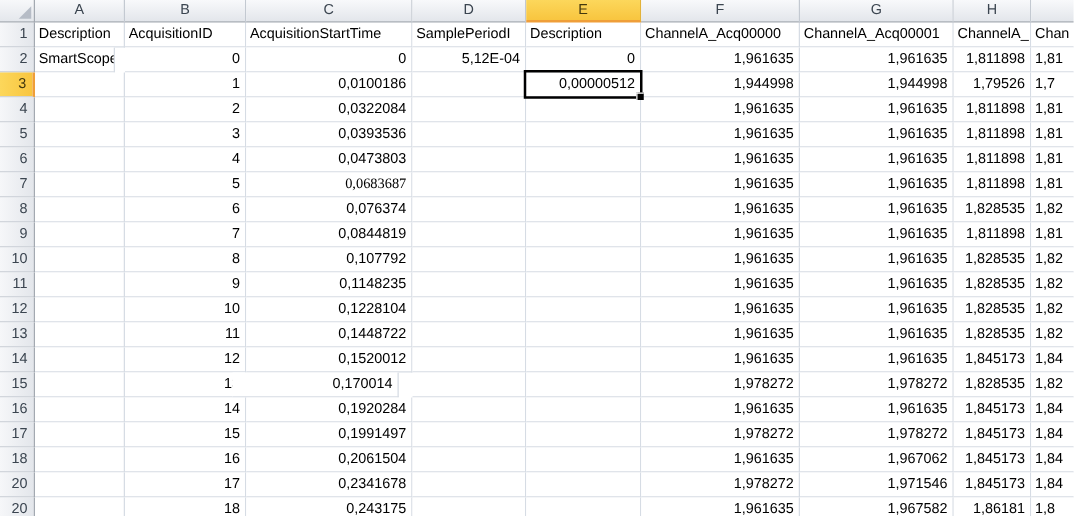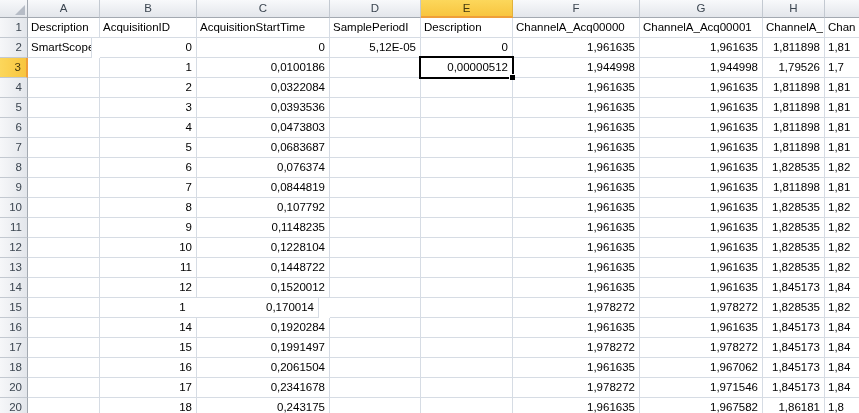--- a/index.html
+++ b/index.html
@@ -113,21 +113,21 @@
       <div class="cell al" style="left: 330px; top: 18px; width: 91px;">SamplePeriodI</div>
       <div class="cell al" style="left: 421px; top: 18px; width: 92px;">Description</div>
       <div class="cell al" style="left: 513px; top: 18px; width: 127px;">ChannelA_Acq00000</div>
       <div class="cell al" style="left: 640px; top: 18px; width: 123px;">ChannelA_Acq00001</div>
       <div class="cell al" style="left: 763px; top: 18px; width: 62px;">ChannelA_</div>
       <div class="cell al" style="left: 825px; top: 18px; width: 90px;">Chan</div>
       <div class="rowhead" style="top: 38px;">2</div>
       <div class="cell al" style="left: 28px; top: 38px; width: 64px;">SmartScope</div>
       <div class="cell ar" style="left: 100px; top: 38px; width: 97px;">0</div>
       <div class="cell ar" style="left: 197px; top: 38px; width: 133px;">0</div>
-      <div class="cell ar" style="left: 330px; top: 38px; width: 91px;">5,12E-05</div>
+      <div class="cell ar" style="left: 330px; top: 38px; width: 91px;">5,12E-04</div>
       <div class="cell ar" style="left: 421px; top: 38px; width: 92px;">0</div>
       <div class="cell ar" style="left: 513px; top: 38px; width: 127px;">1,961635</div>
       <div class="cell ar" style="left: 640px; top: 38px; width: 123px;">1,961635</div>
       <div class="cell ar" style="left: 763px; top: 38px; width: 62px;">1,811898</div>
       <div class="cell al" style="left: 825px; top: 38px; width: 90px;">1,81</div>
       <div class="rowhead selected" style="top: 58px;">3</div>
       <div class="cell al" style="left: 28px; top: 58px; width: 72px;"></div>
       <div class="cell ar" style="left: 100px; top: 58px; width: 97px;">1</div>
       <div class="cell ar" style="left: 197px; top: 58px; width: 133px;">0,0100186</div>
       <div class="cell ar" style="left: 330px; top: 58px; width: 91px;"></div>
@@ -162,21 +162,21 @@
       <div class="cell ar" style="left: 197px; top: 118px; width: 133px;">0,0473803</div>
       <div class="cell ar" style="left: 330px; top: 118px; width: 91px;"></div>
       <div class="cell ar" style="left: 421px; top: 118px; width: 92px;"></div>
       <div class="cell ar" style="left: 513px; top: 118px; width: 127px;">1,961635</div>
       <div class="cell ar" style="left: 640px; top: 118px; width: 123px;">1,961635</div>
       <div class="cell ar" style="left: 763px; top: 118px; width: 62px;">1,811898</div>
       <div class="cell al" style="left: 825px; top: 118px; width: 90px;">1,81</div>
       <div class="rowhead" style="top: 138px;">7</div>
       <div class="cell al" style="left: 28px; top: 138px; width: 72px;"></div>
       <div class="cell ar" style="left: 100px; top: 138px; width: 97px;">5</div>
-      <div class="cell ar" style="left: 197px; top: 138px; width: 133px;">0,0683687</div>
+      <div class="cell ar" style="left: 197px; top: 138px; width: 133px; font-family: Liberation Serif, serif;">0,0683687</div>
       <div class="cell ar" style="left: 330px; top: 138px; width: 91px;"></div>
       <div class="cell ar" style="left: 421px; top: 138px; width: 92px;"></div>
       <div class="cell ar" style="left: 513px; top: 138px; width: 127px;">1,961635</div>
       <div class="cell ar" style="left: 640px; top: 138px; width: 123px;">1,961635</div>
       <div class="cell ar" style="left: 763px; top: 138px; width: 62px;">1,811898</div>
       <div class="cell al" style="left: 825px; top: 138px; width: 90px;">1,81</div>
       <div class="rowhead" style="top: 158px;">8</div>
       <div class="cell al" style="left: 28px; top: 158px; width: 72px;"></div>
       <div class="cell ar" style="left: 100px; top: 158px; width: 97px;">6</div>
       <div class="cell ar" style="left: 197px; top: 158px; width: 133px;">0,076374</div>

